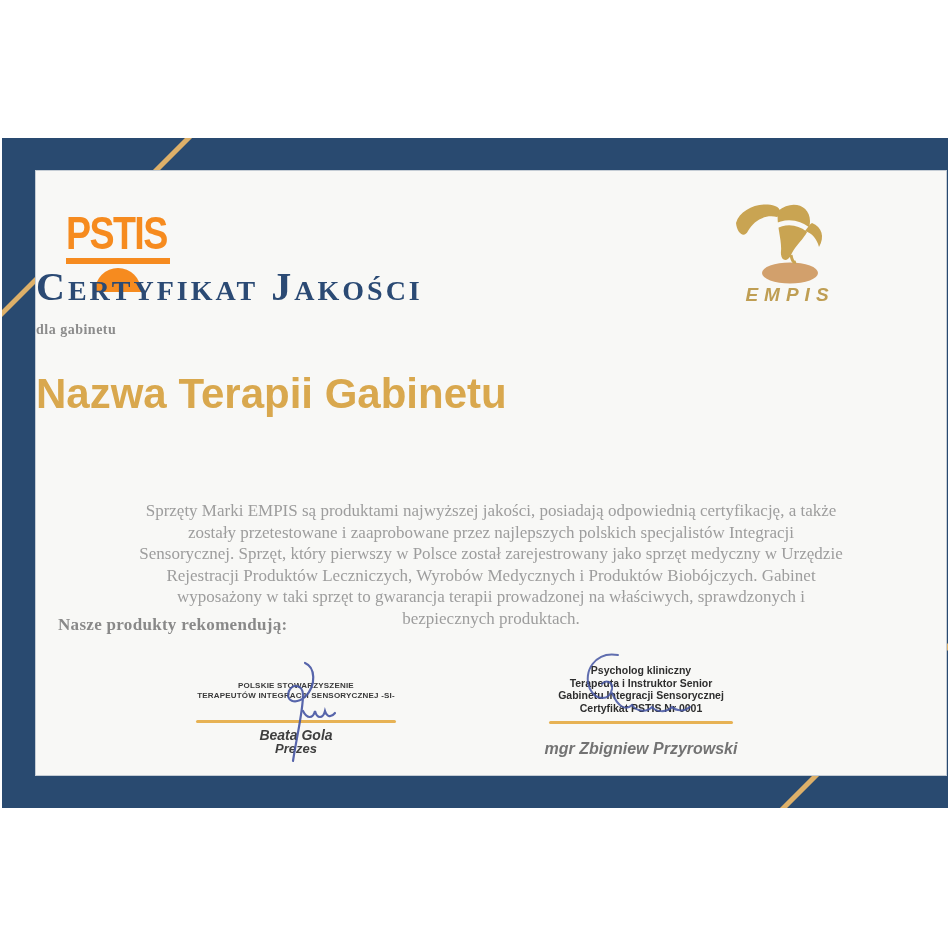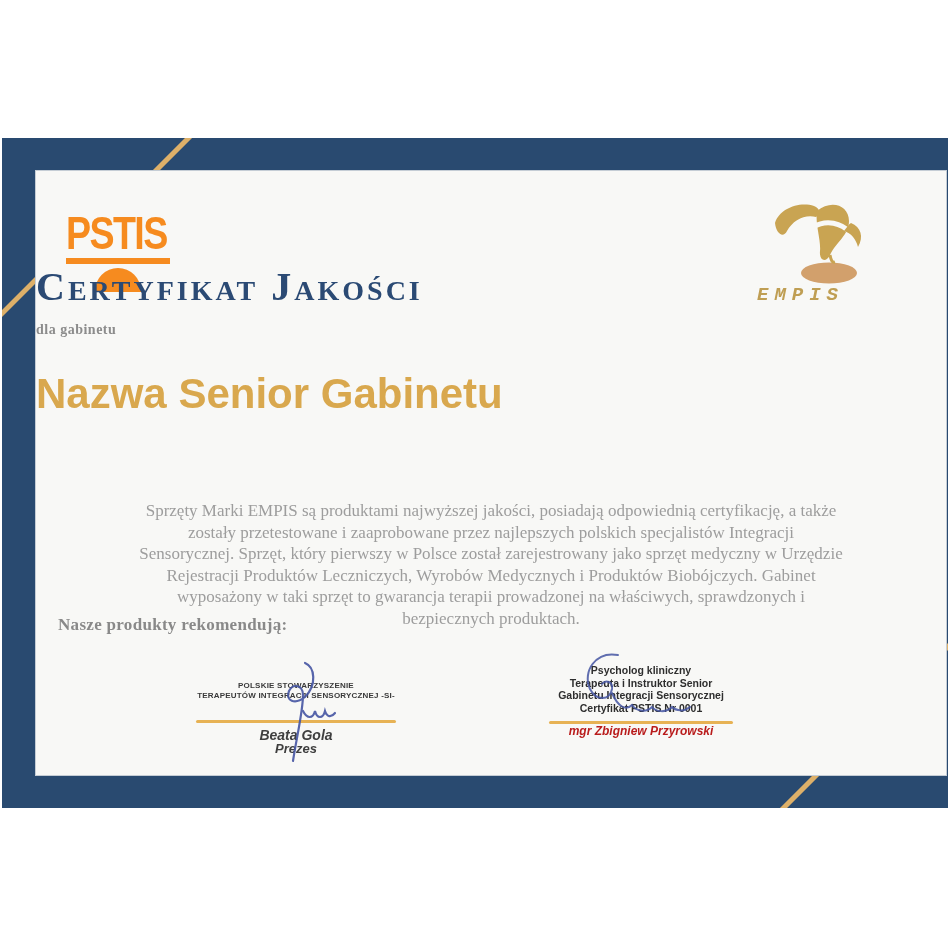--- a/index.html
+++ b/index.html
@@ -25,21 +25,21 @@
   }
   
   .pstis{position:absolute;left:30px;top:40px;width:110px;}
   .pstis-text{
     font-weight:bold;font-size:47px;line-height:.92;color:#f68b1f;letter-spacing:-2px;
     transform:scaleX(.8);transform-origin:left top;white-space:nowrap;
   }
   .pstis-bar{width:104px;height:6px;background:#f68b1f;margin-top:4px;}
   .pstis-dome{width:46px;height:24px;background:#f68b1f;border-radius:23px 23px 0 0;margin:4px 0 0 29px;}
   
-  .empis{position:absolute;left:715px;top:30px;width:150px;font-family:Liberation Mono, monospace;}
+  .empis{position:absolute;left:676px;top:30px;width:150px;text-align:center;}
   .empis svg{display:block;margin:0 auto;}
   .empis-text{
     font-style:italic;font-weight:bold;font-size:19px;letter-spacing:6px;
     color:#bf9e53;margin-top:-2px;padding-left:6px;
   }
   
   .center-line{position:absolute;left:0;right:0;}
   .title{
     top:92px;font-family:"Liberation Serif", serif;font-weight:bold;font-size:40px;
     font-variant:small-caps;letter-spacing:3px;color:#2b4a74;
@@ -64,21 +64,21 @@
   .sig-block{position:absolute;text-align:center;}
   .sig-left{left:130px;top:510px;width:260px;}
   .sig-right{left:475px;top:493px;width:260px;}
   .org-line{font-size:8px;font-weight:600;line-height:9.5px;letter-spacing:.2px;color:#3a3a3a;}
   .cred-line{font-size:10.5px;font-weight:bold;line-height:12.5px;color:#2e2e2e;}
   .gold-line{height:3px;background:#e7b254;border-radius:2px;}
   .sig-left .gold-line{width:200px;margin:20px auto 0 auto;}
   .sig-right .gold-line{width:184px;margin:7px auto 0 auto;}
   .sig-name{font-style:italic;font-weight:bold;font-size:14px;line-height:14px;color:#3f3f3f;margin-top:5px;}
   .sig-role{font-style:italic;font-weight:bold;font-size:13px;line-height:14px;color:#3f3f3f;}
-  .sig-name-right{font-style:italic;font-weight:bold;font-size:12px;color:#b91c1c;margin-top:0;}
+  .sig-name-right{font-style:italic;font-weight:bold;font-size:16px;color:#737373;margin-top:16px;}
   .scribble{position:absolute;pointer-events:none;z-index:5;}
   .scribble-left{left:223px;top:488px;}
   .scribble-right{left:530px;top:478px;}
 </style>
 </head>
 <body>
 
 <div class="frame">
   <div class="band band-top">
     <div class="gold-diag"></div>
@@ -108,21 +108,21 @@
         <path d="M48 10 C62 -2 80 4 80 20 C80 34 68 40 61 54 C57 62 50 60 51 50 C52 38 46 24 48 10 Z" fill="#c9a452"></path>
         <path d="M44 26 C58 18 72 22 82 32" stroke="#f8f8f6" stroke-width="5" fill="none" stroke-linecap="round"></path>
         <path d="M82 22 C92 26 95 36 89 46 C87 38 82 32 75 30 C78 26 80 23 82 22 Z" fill="#c9a452"></path>
         <path d="M61 54 C62 59 63 62 66 61" stroke="#c9a452" stroke-width="3" fill="none"></path>
       </svg>
       <div class="empis-text">EMPIS</div>
     </div>
 
     <div class="center-line title">Certyfikat Jakości</div>
     <div class="center-line subtitle">dla gabinetu</div>
-    <div class="center-line recipient">Nazwa Senior Gabinetu</div>
+    <div class="center-line recipient">Nazwa Terapii Gabinetu</div>
 
     <div class="body-text">Sprzęty Marki EMPIS są produktami najwyższej jakości, posiadają odpowiednią certyfikację, a także zostały przetestowane i zaaprobowane przez najlepszych polskich specjalistów Integracji Sensorycznej. Sprzęt, który pierwszy w Polsce został zarejestrowany jako sprzęt medyczny w Urzędzie Rejestracji Produktów Leczniczych, Wyrobów Medycznych i Produktów Biobójczych. Gabinet wyposażony w taki sprzęt to gwarancja terapii prowadzonej na właściwych, sprawdzonych i bezpiecznych produktach.</div>
 
     <div class="center-line recommend">Nasze produkty rekomendują:</div>
 
     <div class="sig-block sig-left">
       <div class="org-line">POLSKIE STOWARZYSZENIE</div>
       <div class="org-line">TERAPEUTÓW INTEGRACJI SENSORYCZNEJ -SI-</div>
       <div class="gold-line"></div>
       <div class="sig-name">Beata Gola</div>

